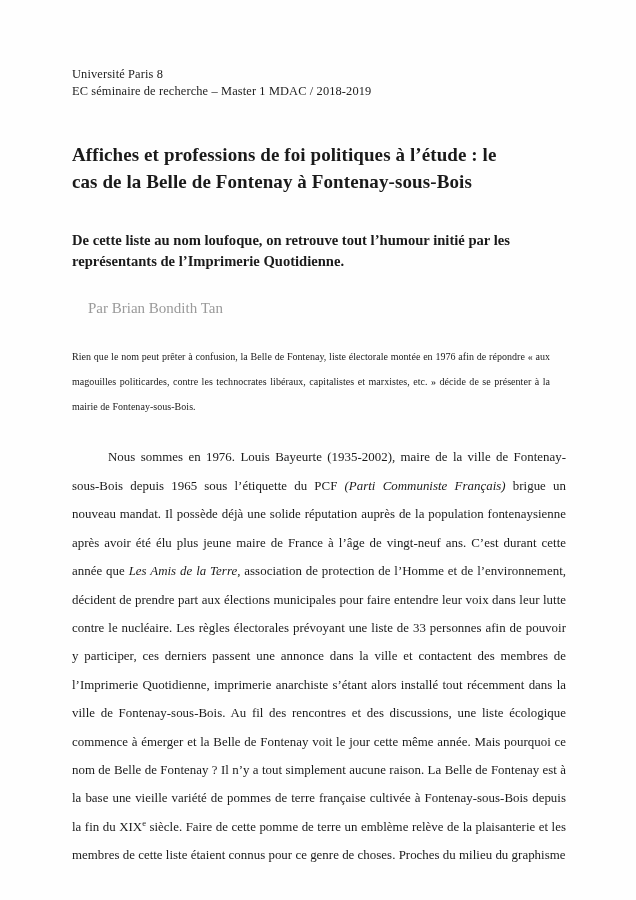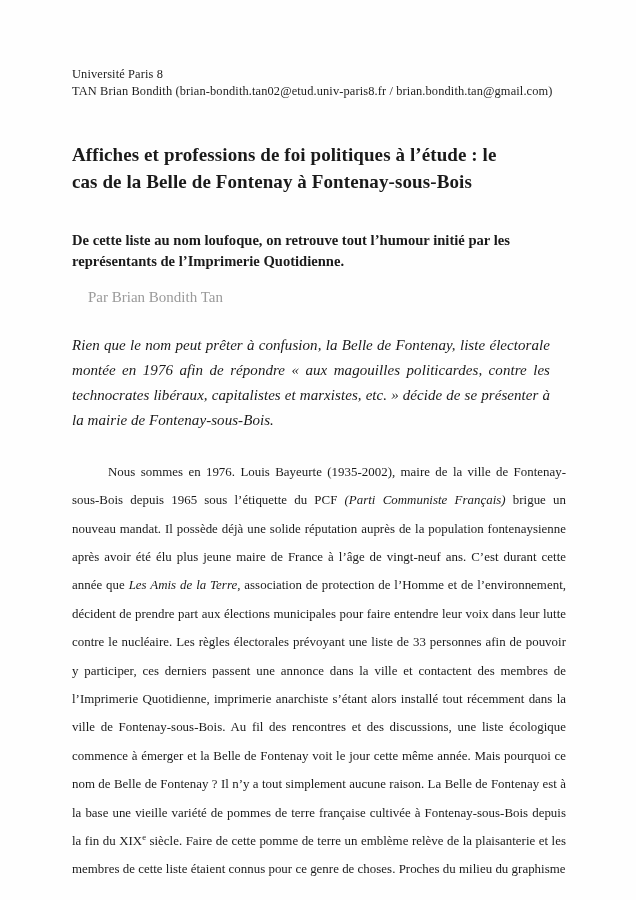--- a/index.html
+++ b/index.html
@@ -46,38 +46,37 @@
     margin: 0 0 34px 0;
     letter-spacing: 0.005em;
     max-width: 430px;
   }
 
   
   .doc-subtitle {
     font-size: 14.6px;
     line-height: 21.5px;
     font-weight: bold;
-    margin: 0 0 16px 0;
+    margin: 0 0 27px 0;
     max-width: 500px;
   }
 
   
   .doc-byline {
     font-size: 15px;
     line-height: 16px;
     color: #9a9a9a;
     font-weight: normal;
     margin: 0 0 28px 16px;
   }
 
   
   .doc-lead {
-    font-size: 15px;
+    font-size: 10px;
     line-height: 25.3px;
-    font-style: italic;
     text-align: justify;
     margin: 0 16px 24px 0;
     letter-spacing: 0.004em;
   }
 
   
   .doc-body {
     font-size: 12.9px;
     line-height: 28.4px;
     text-align: justify;
@@ -96,21 +95,21 @@
     line-height: 0;
   }
 </style>
 </head>
 <body>
 
 <div class="page">
 
   <div class="doc-header">
     <span class="hline">Université Paris 8</span>
-    <span class="hline">TAN Brian Bondith (brian-bondith.tan02@etud.univ-paris8.fr / brian.bondith.tan@gmail.com)</span>
+    <span class="hline">EC séminaire de recherche – Master 1 MDAC / 2018-2019</span>
   </div>
 
   <h1 class="doc-title">Affiches et professions de foi politiques à l’étude : le cas de la Belle de Fontenay à Fontenay-sous-Bois</h1>
 
   <h2 class="doc-subtitle">De cette liste au nom loufoque, on retrouve tout l’humour initié par les représentants de l’Imprimerie Quotidienne.</h2>
 
   <div class="doc-byline">Par Brian Bondith Tan</div>
 
   <p class="doc-lead">Rien que le nom peut prêter à confusion, la Belle de Fontenay, liste électorale montée en 1976 afin de répondre « aux magouilles politicardes, contre les technocrates libéraux, capitalistes et marxistes, etc. » décide de se présenter à la mairie de Fontenay-sous-Bois.</p>
 

